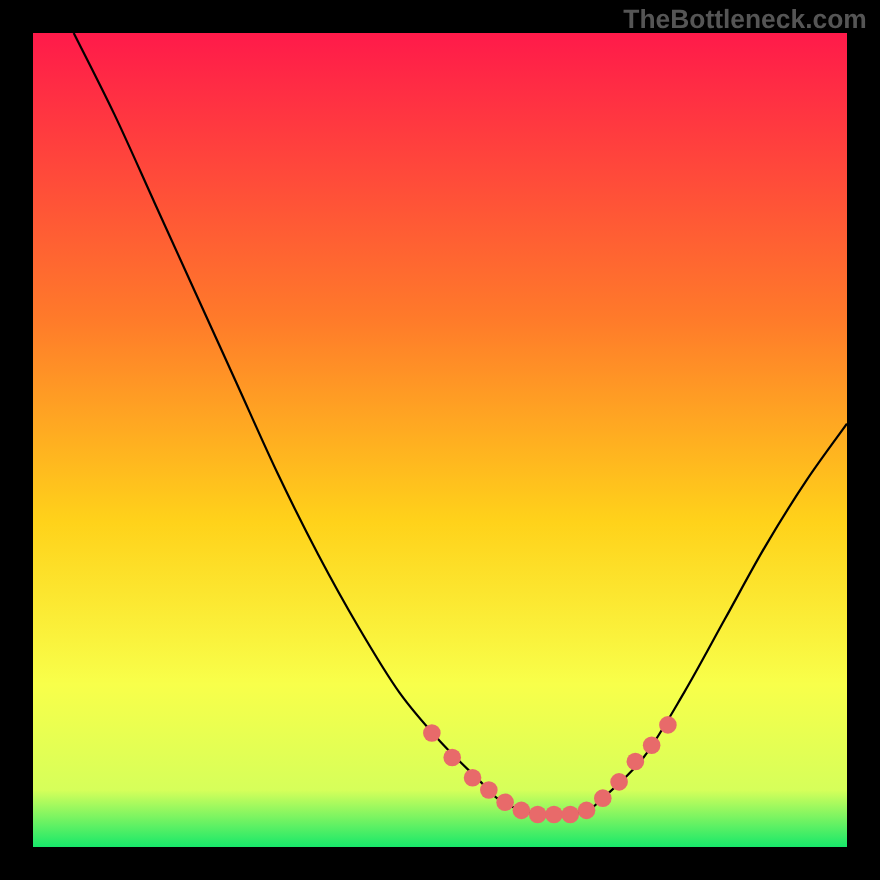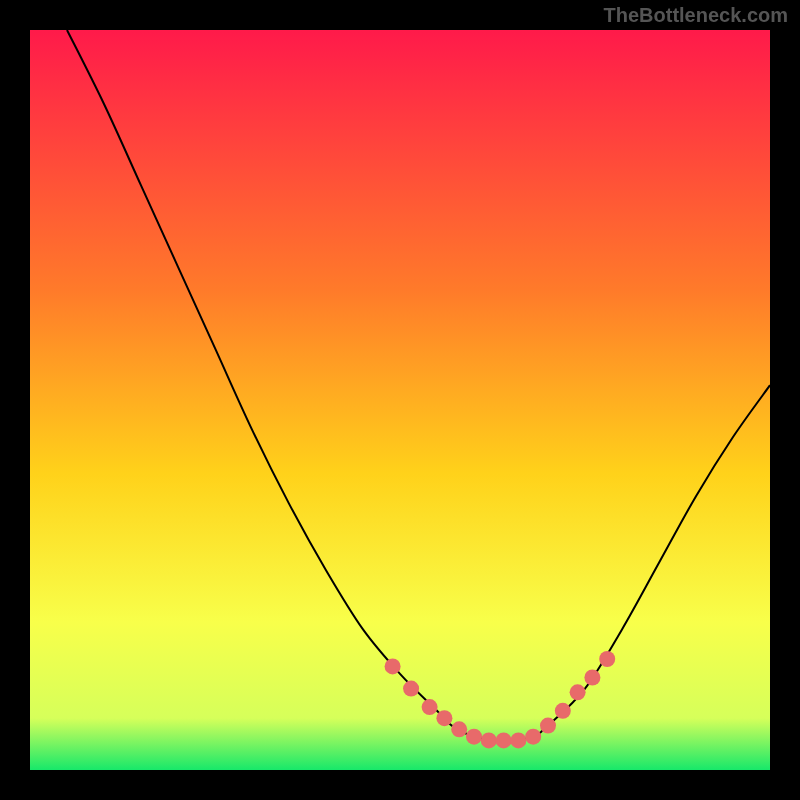--- a/index.html
+++ b/index.html
@@ -10,21 +10,21 @@
     height: 800px;
     overflow: hidden;
     position: relative;
     font-family: Arial, sans-serif;
   }
   .attribution {
     position: absolute;
     top: 4px;
     right: 12px;
     color: #555;
-    font-size: 20px;
+    font-size: 24px;
     font-weight: bold;
     z-index: 10;
   }
   .plot-area {
     position: absolute;
     left: 30px;
     top: 30px;
     width: 740px;
     height: 740px;
   }

